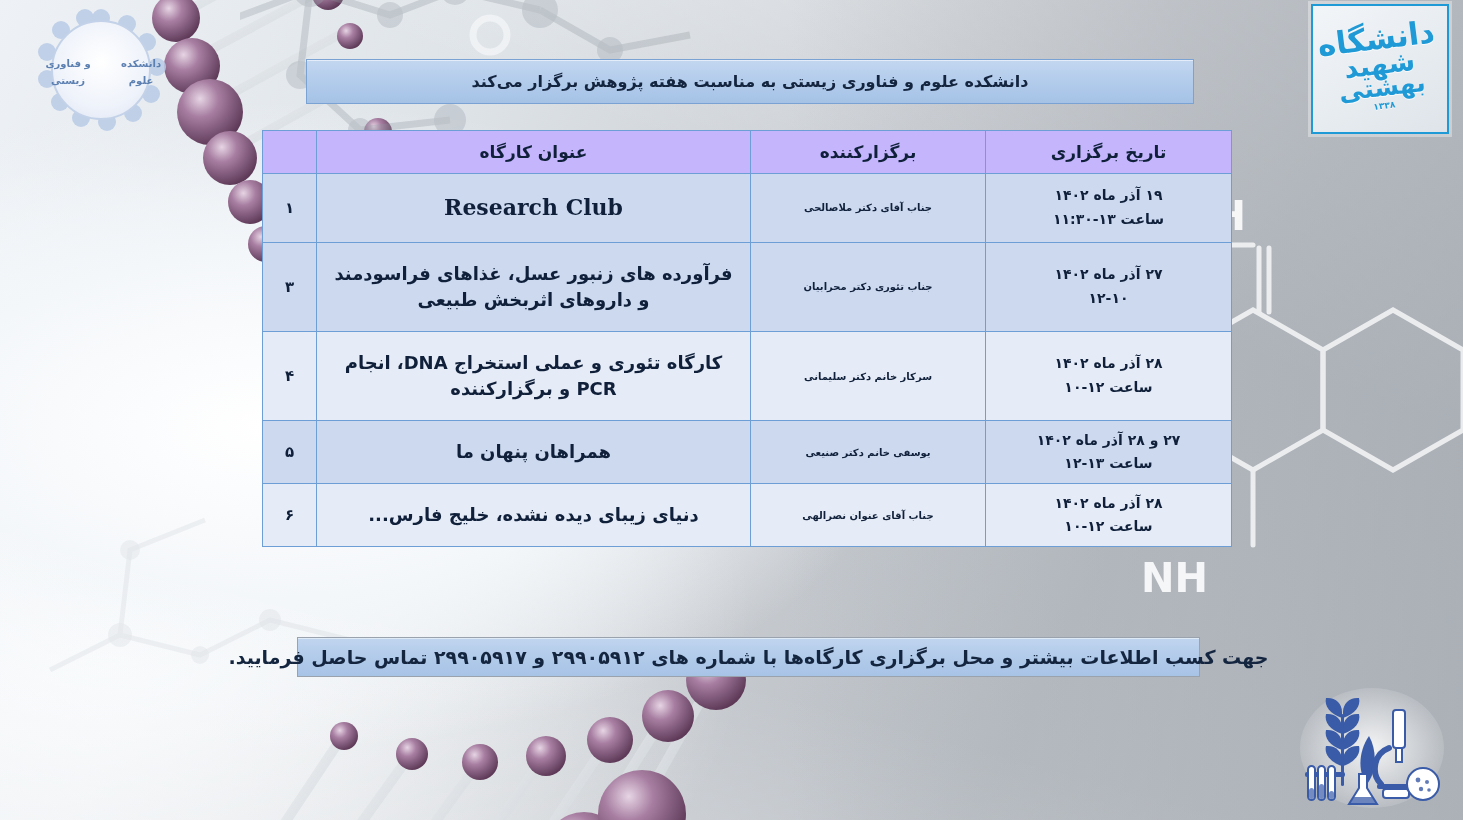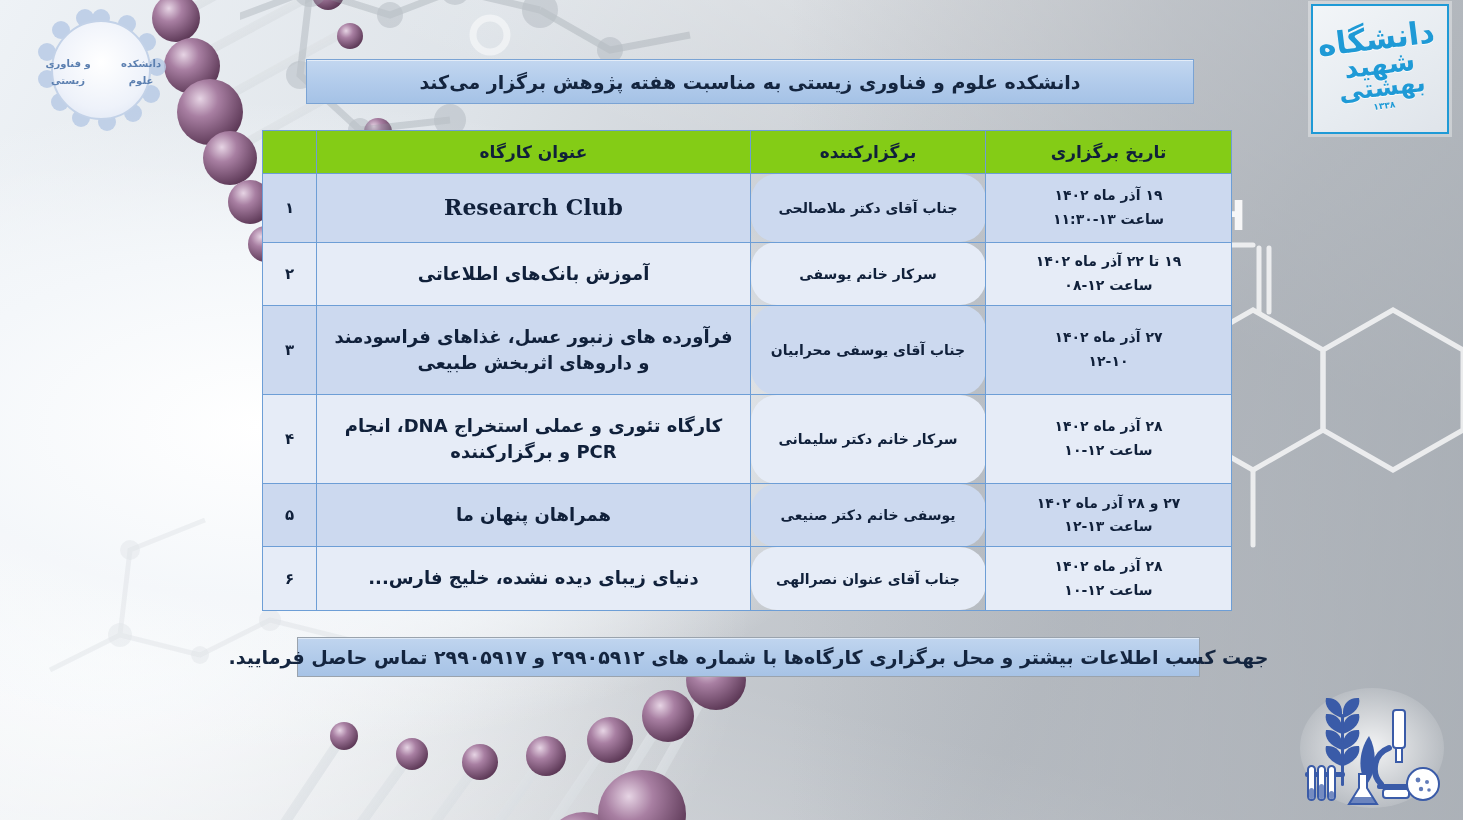--- a/index.html
+++ b/index.html
@@ -75,21 +75,21 @@
 
   
   .banner-top{
     position:absolute;left:306px;top:59px;width:886px;height:43px;
     background:linear-gradient(180deg,#c3d7f0 0%,#b4cdec 45%,#a5c2e6 100%);
     border:1px solid #7aa3d4;
     box-shadow:inset 0 1px 0 rgba(255,255,255,.55);
     display:flex;align-items:center;justify-content:center;
   }
   .banner-top .txt{
-    font-size:19px;font-weight:700;color:#14253f;
+    font-size:16px;font-weight:700;color:#14253f;
     font-family:"DejaVu Sans","Liberation Sans",sans-serif;
     white-space:nowrap;
   }
 
   
   .banner-bottom{
     position:absolute;left:297px;top:637px;width:901px;height:38px;
     background:linear-gradient(180deg,#c0d5ef 0%,#b2cbea 50%,#a7c3e6 100%);
     border:1px solid #9aa3ad;
     box-shadow:inset 0 1px 0 rgba(255,255,255,.5);
@@ -104,35 +104,35 @@
   table.sched{
     width:969px;border-collapse:collapse;
     table-layout:fixed;direction:rtl;
   }
   table.sched th, table.sched td{
     border:1px solid #6d9ed6;
     text-align:center;vertical-align:middle;
     color:#10203a;
   }
   table.sched th{
-    background:#84cc16;
+    background:#c4b5fd;
     height:40px;font-size:17px;font-weight:700;
   }
   .col-num{width:54px;}
   .col-title{width:434px;}
   .col-host{width:235px;}
   .col-date{width:246px;}
 
   tr.odd td{background:#ccd9ef;}
   tr.even td{background:#e6ecf7;}
 
   td.c-num{font-size:15px;font-weight:600;}
   td.c-title{font-size:18px;font-weight:700;line-height:1.45;padding:18px 10px;}
   td.c-title.en{font-family:"DejaVu Serif","Liberation Serif",serif;font-size:22px;}
-  td.c-host{font-size:14px;font-weight:600;padding:4px 8px;border-radius:26px;}
+  td.c-host{font-size:10px;font-weight:600;padding:4px 8px;}
   td.c-date{font-size:14px;font-weight:600;line-height:1.7;padding:0 8px;}
   td.c-date .ln{display:block;}
 </style>
 </head>
 <body>
 
 <div class="bg-base"></div>
 <div class="bg-sheen"></div>
 <div class="bg-darkright"></div>
 
@@ -379,35 +379,26 @@
     <tbody>
         <tr class="odd">
           <td class="c-date">
             <span class="ln">۱۹ آذر ماه ۱۴۰۲</span>
             <span class="ln">ساعت ۱۳-۱۱:۳۰</span>
           </td>
           <td class="c-host">جناب آقای دکتر ملاصالحی</td>
           <td class="c-title en">Research Club</td>
           <td class="c-num">۱</td>
         </tr>
-        <tr class="even">
-          <td class="c-date">
-            <span class="ln">۱۹ تا ۲۲ آذر ماه ۱۴۰۲</span>
-            <span class="ln">ساعت ۱۲-۰۸</span>
-          </td>
-          <td class="c-host">سرکار خانم یوسفی</td>
-          <td class="c-title">آموزش بانک‌های اطلاعاتی</td>
-          <td class="c-num">۲</td>
-        </tr>
         <tr class="odd">
           <td class="c-date">
             <span class="ln">۲۷ آذر ماه ۱۴۰۲</span>
             <span class="ln">۱۲-۱۰</span>
           </td>
-          <td class="c-host">جناب آقای یوسفی محرابیان</td>
+          <td class="c-host">جناب تئوری دکتر محرابیان</td>
           <td class="c-title">فرآورده های زنبور عسل، غذاهای فراسودمند و داروهای اثربخش طبیعی</td>
           <td class="c-num">۳</td>
         </tr>
         <tr class="even">
           <td class="c-date">
             <span class="ln">۲۸ آذر ماه ۱۴۰۲</span>
             <span class="ln">ساعت ۱۲-۱۰</span>
           </td>
           <td class="c-host">سرکار خانم دکتر سلیمانی</td>
           <td class="c-title">کارگاه تئوری و عملی استخراج DNA، انجام PCR و برگزارکننده</td>

